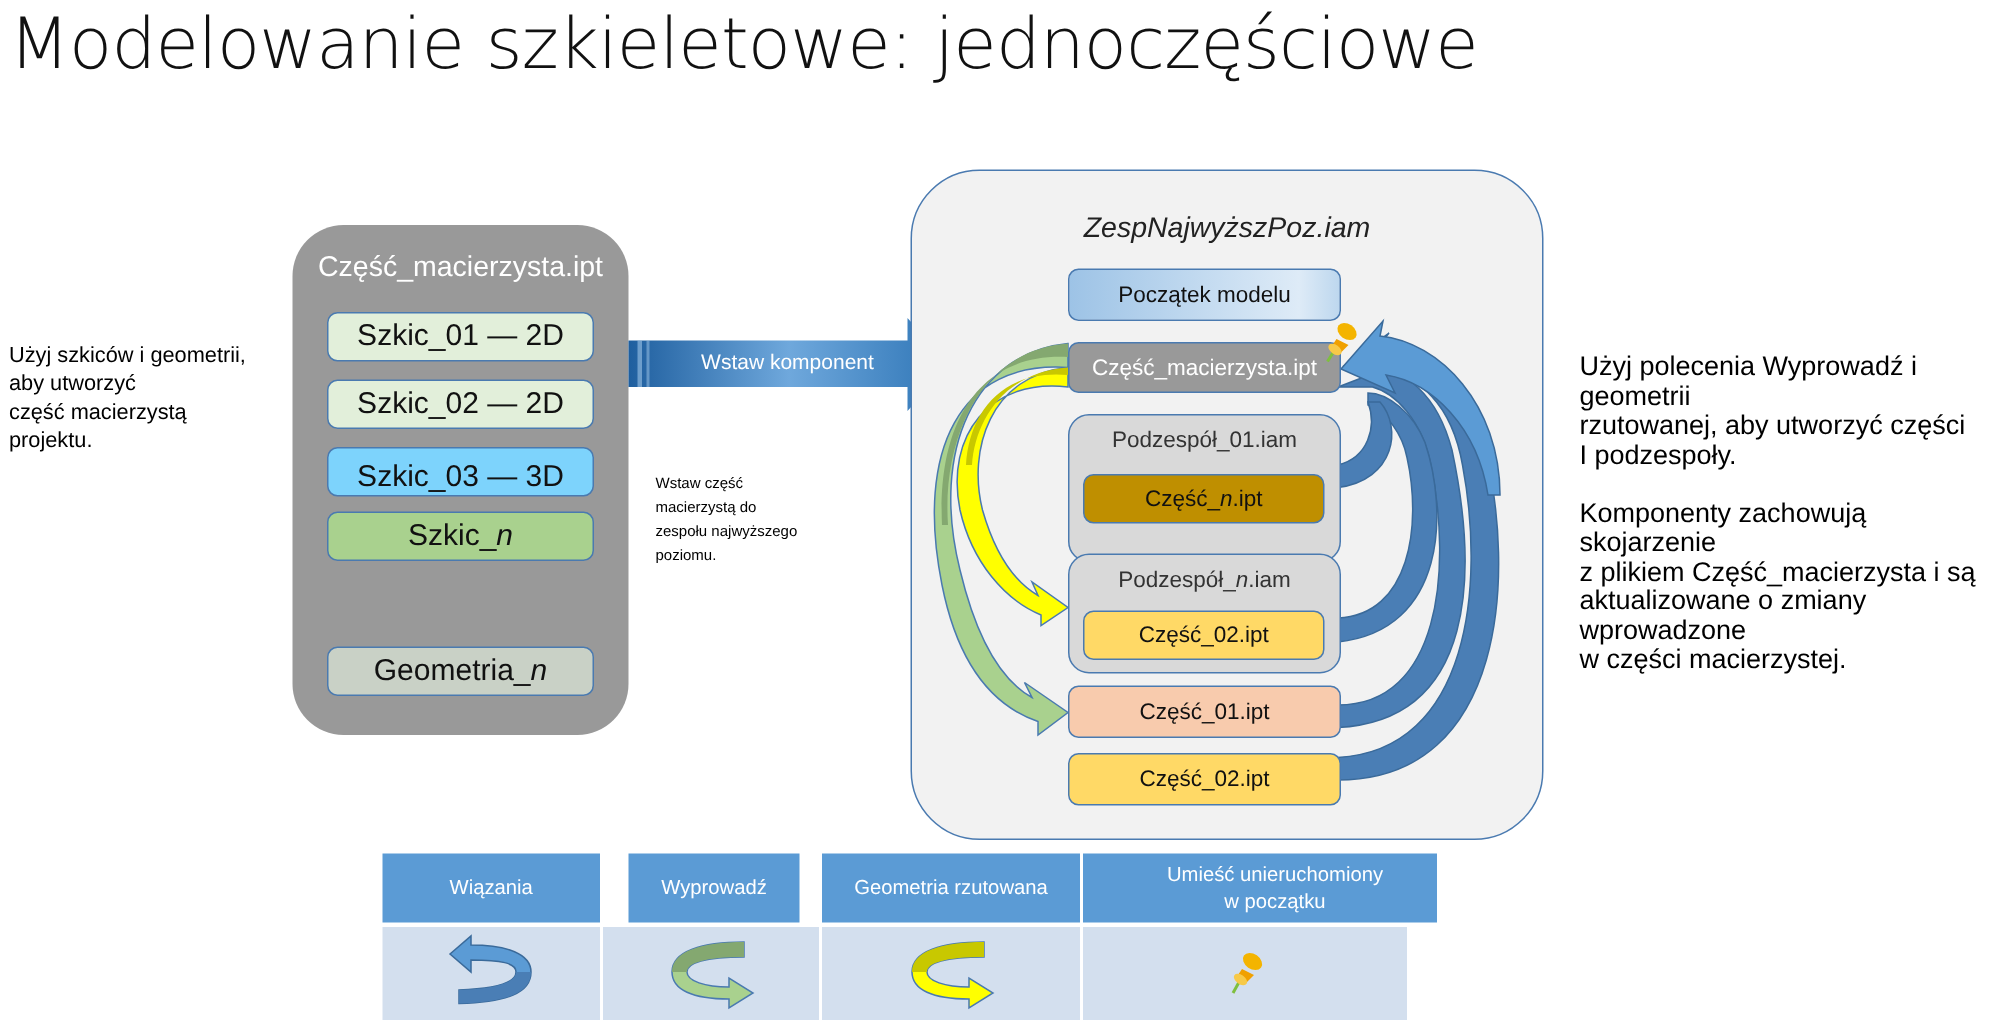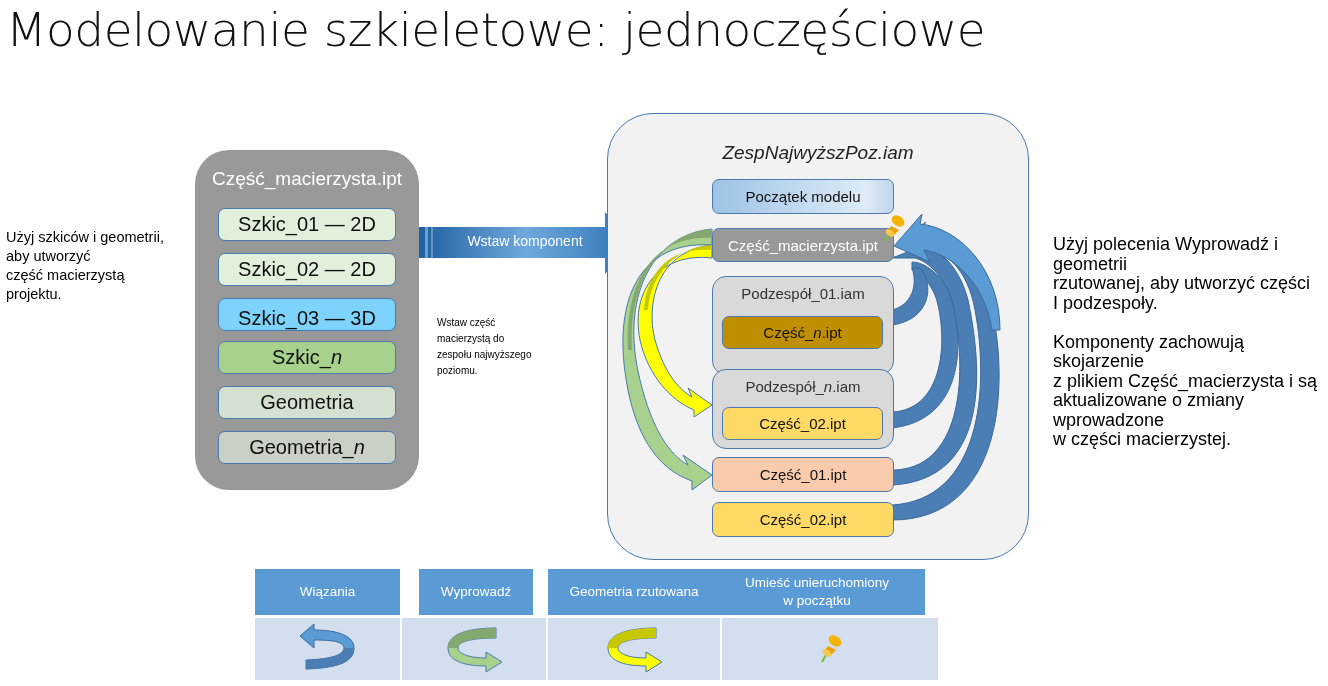--- a/index.html
+++ b/index.html
@@ -63,23 +63,20 @@
       <span>Szkic_01 — 2D</span>
     </div>
   <div class="sk" style="top:103px;background:#e2efda;">
       <span>Szkic_02 — 2D</span>
     </div>
   <div class="sk" style="top:148px;background:#7dd3fc;align-items:flex-end;">
       <span>Szkic_03 — 3D</span>
     </div>
   <div class="sk" style="top:191px;background:#a9d18e;">
       <span><span>Szkic_</span><i>n</i></span>
-    </div>
-  <div class="sk" style="top:236px;background:#d5e1d0;">
-      <span>Geometria</span>
     </div>
   <div class="sk" style="top:281px;background:#c9d1c6;">
       <span><span>Geometria_</span><i>n</i></span>
     </div>
 </div>
 
 <svg id="insert-arrow" class="abs" viewBox="0 0 214 62">
   <defs>
     <linearGradient id="ia" x1="0" x2="1" y1="0" y2="0">
       <stop offset="0" stop-color="#1f5f9f"></stop>
@@ -149,21 +146,21 @@
   <span>Część_01.ipt</span>
 </div>
 <div class="box" style="left:712px;top:502px;width:182px;height:35px;background:#ffd966;">
   <span>Część_02.ipt</span>
 </div>
 
 <div id="legend" class="abs">
   <div class="lh" style="left:0;width:145px;">Wiązania</div>
   <div class="lh" style="left:164px;width:114px;">Wyprowadź</div>
   <div class="lh" style="left:293px;width:172px;">Geometria rzutowana</div>
-  <div class="lh" style="left:454px;width:216px;white-space:pre-line;">Umieść unieruchomiony
+  <div class="lh" style="left:467px;width:216px;white-space:pre-line;padding-left:20px;">Umieść unieruchomiony
 w początku</div>
 
   <div class="lc" style="left:0;width:145px;">
     <svg width="60" height="50" viewBox="0 0 60 50">
       <path d="M2 12 L16 0 L16 6 C40 6 56 12 56 24 C56 38 40 44 8 45 L8 36 C36 35 46 30 46 24 C46 18 36 16 16 16 L16 24 Z" fill="#5b9bd5" stroke="#3a6a9a" stroke-width="1"></path>
       <path d="M8 36 C36 35 46 30 46 24 L56 24 C56 38 40 44 8 45 Z" fill="#4a7eb5"></path>
     </svg>
   </div>
   <div class="lc" style="left:147px;width:144px;">
     <svg width="60" height="50" viewBox="0 0 60 50">

